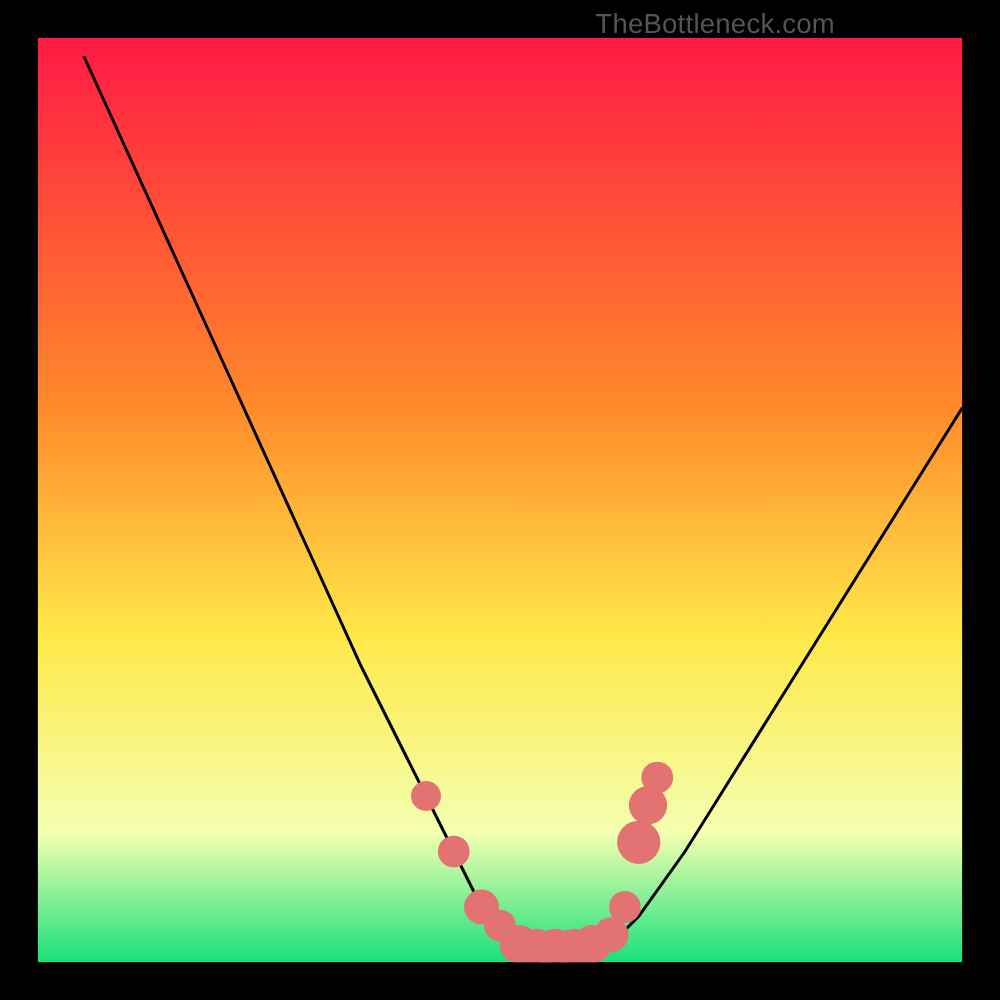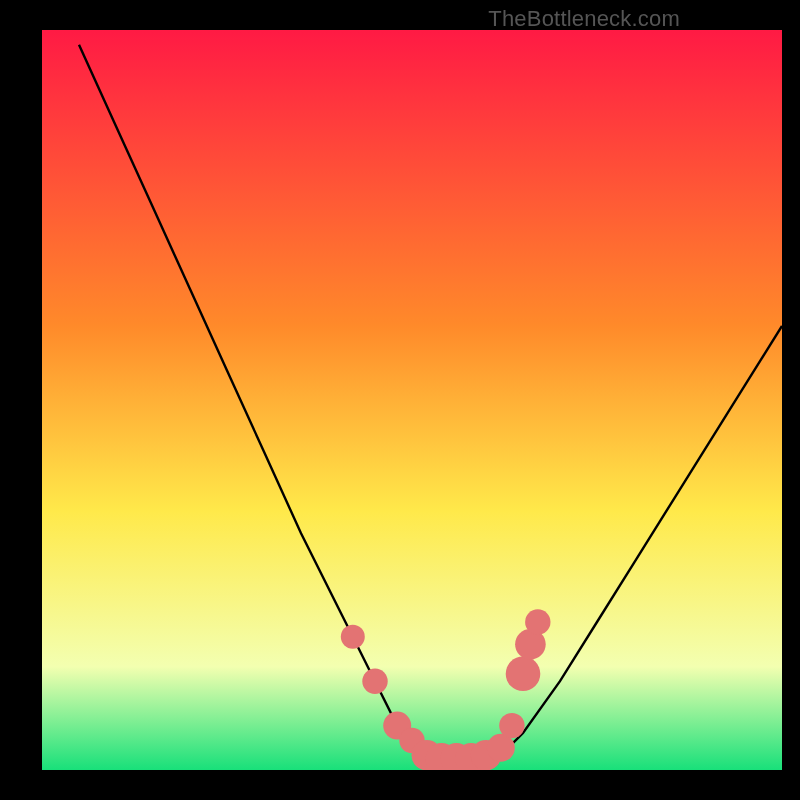--- a/index.html
+++ b/index.html
@@ -7,21 +7,21 @@
     padding: 0;
     width: 800px;
     height: 800px;
     background: #000;
     position: relative;
     font-family: Arial, sans-serif;
   }
   .frame {
     position: absolute;
     top: 0;
-    left: 12px;
+    left: 0;
     width: 680px;
     height: 800px;
     box-sizing: border-box;
   }
   .plot-area {
     position: absolute;
     top: 30px;
     left: 30px;
     width: 740px;
     height: 740px;

